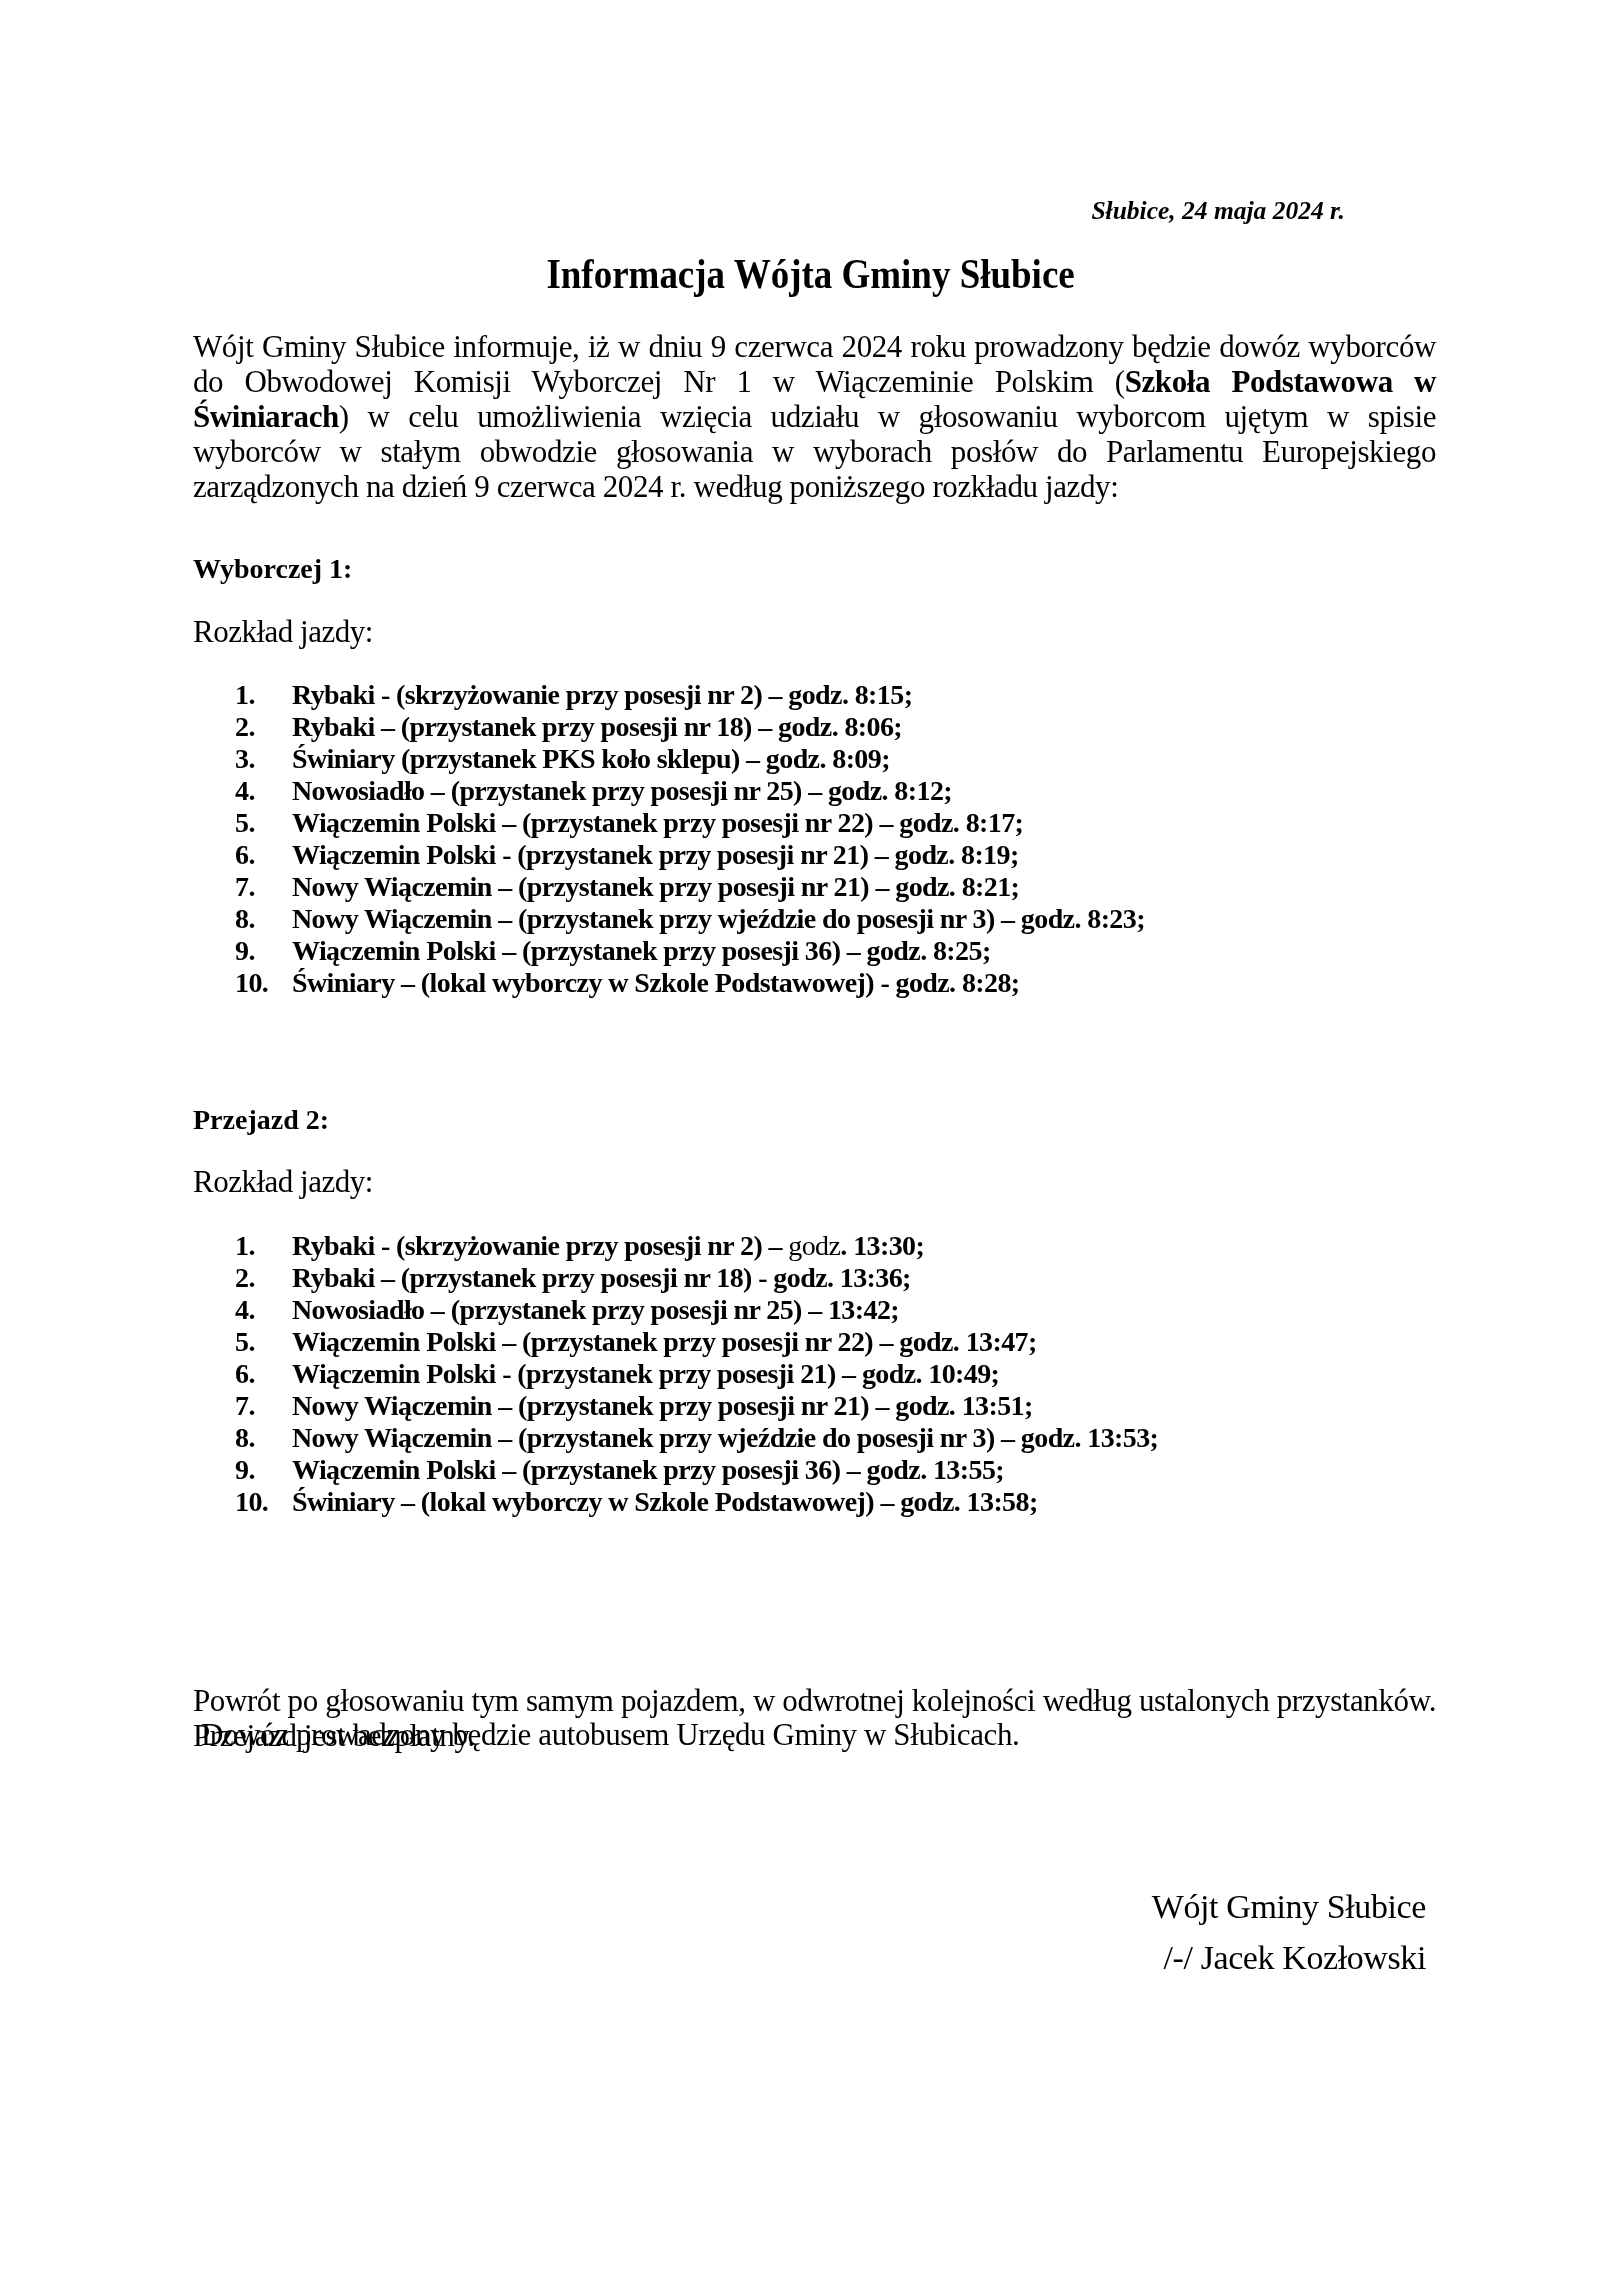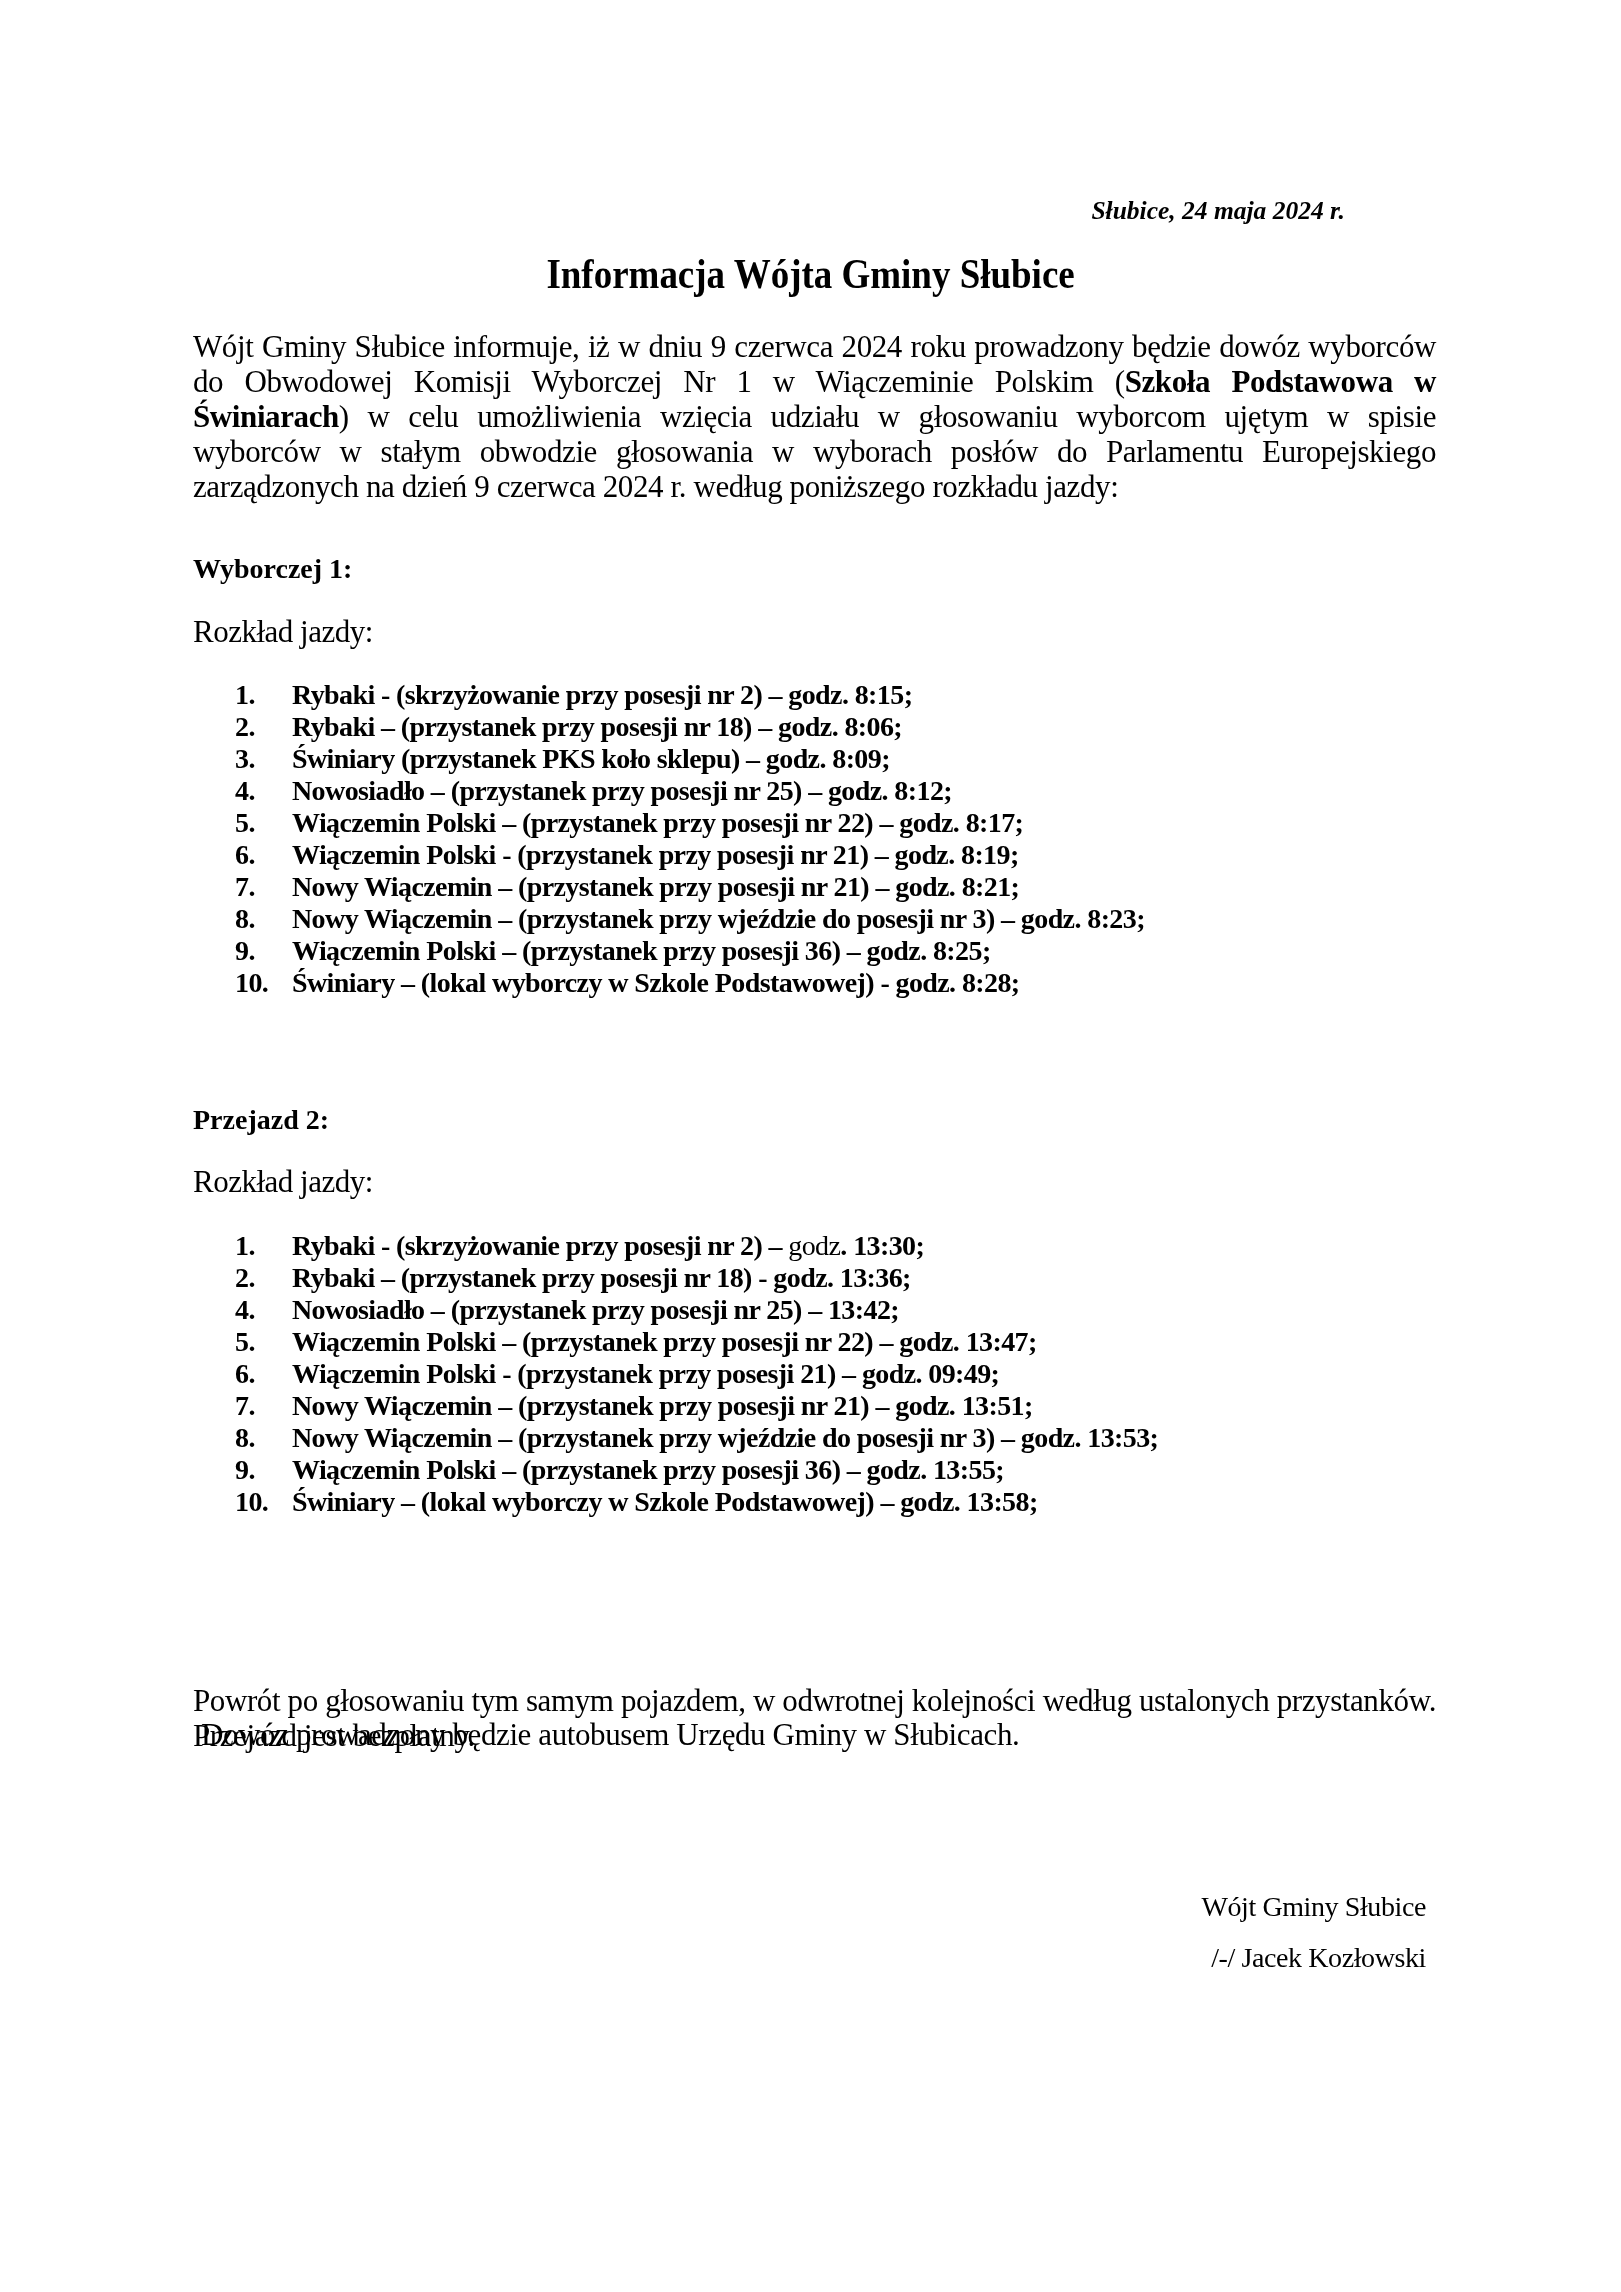--- a/index.html
+++ b/index.html
@@ -13,21 +13,21 @@
   .intro b { font-weight:bold; }
   .sec-head { left:193px; font-size:28px; font-weight:bold; line-height:35px; }
   .sub-head { left:193px; font-size:31px; line-height:35px; letter-spacing:-0.5px; }
   .list { position:absolute; left:235px; margin:0; padding:0; list-style:none; }
   .list li { position:relative; height:32px; line-height:32px; font-size:28px; font-weight:bold; white-space:nowrap; letter-spacing:-0.6px; }
   .list .num { display:inline-block; width:57px; }
   .list .txt { display:inline-block; }
   .list .normal { font-weight:normal; }
   .foot { left:201px; font-size:31px; line-height:35px; letter-spacing:-0.4px; }
   .foot-p { left:193px; width:1243px; font-size:31px; line-height:35px; white-space:normal; text-align:justify; text-align-last:left; letter-spacing:-0.4px; }
-  .sign { right:195px; font-size:28px; line-height:35px; text-align:right; letter-spacing:-0.4px; }
+  .sign { right:195px; font-size:34px; line-height:35px; text-align:right; letter-spacing:-0.4px; }
 </style>
 </head>
 <body>
 
 <div class="page">
 
   <div class="abs date">Słubice, 24 maja 2024 r.</div>
 
   <div class="abs title">Informacja Wójta Gminy Słubice</div>
 
@@ -50,21 +50,21 @@
   </ol>
 
   <div class="abs sec-head" style="top:1102px;">Przejazd 2:</div>
   <div class="abs sub-head" style="top:1164px;">Rozkład jazdy:</div>
 
   <ol class="list" style="top:1230px;">
     <li><span class="num">1.</span><span class="txt"><span>Rybaki - (skrzyżowanie przy posesji nr 2) – </span><span class="normal">godz</span><span>. 13:30;</span></span></li>
     <li><span class="num">2.</span><span class="txt">Rybaki – (przystanek przy posesji nr 18) - godz. 13:36;</span></li>
     <li><span class="num">4.</span><span class="txt">Nowosiadło – (przystanek przy posesji nr 25) – 13:42;</span></li>
     <li><span class="num">5.</span><span class="txt">Wiączemin Polski – (przystanek przy posesji nr 22) – godz. 13:47;</span></li>
-    <li><span class="num">6.</span><span class="txt">Wiączemin Polski - (przystanek przy posesji 21) – godz. 09:49;</span></li>
+    <li><span class="num">6.</span><span class="txt">Wiączemin Polski - (przystanek przy posesji 21) – godz. 10:49;</span></li>
     <li><span class="num">7.</span><span class="txt">Nowy Wiączemin – (przystanek przy posesji nr 21) – godz. 13:51;</span></li>
     <li><span class="num">8.</span><span class="txt">Nowy Wiączemin – (przystanek przy wjeździe do posesji nr 3) – godz. 13:53;</span></li>
     <li><span class="num">9.</span><span class="txt">Wiączemin Polski – (przystanek przy posesji 36) – godz. 13:55;</span></li>
     <li><span class="num">10.</span><span class="txt">Świniary – (lokal wyborczy w Szkole Podstawowej) – godz. 13:58;</span></li>
   </ol>
 
   <div class="abs foot" style="top:1717px;">Dowóz prowadzony będzie autobusem Urzędu Gminy w Słubicach.</div>
   <div class="abs foot-p" style="top:1683px;">Powrót po głosowaniu tym samym pojazdem, w odwrotnej kolejności według ustalonych przystanków. Przejazd jest bezpłatny.</div>
 
   <div class="abs sign" style="top:1889px;">Wójt Gminy Słubice</div>

